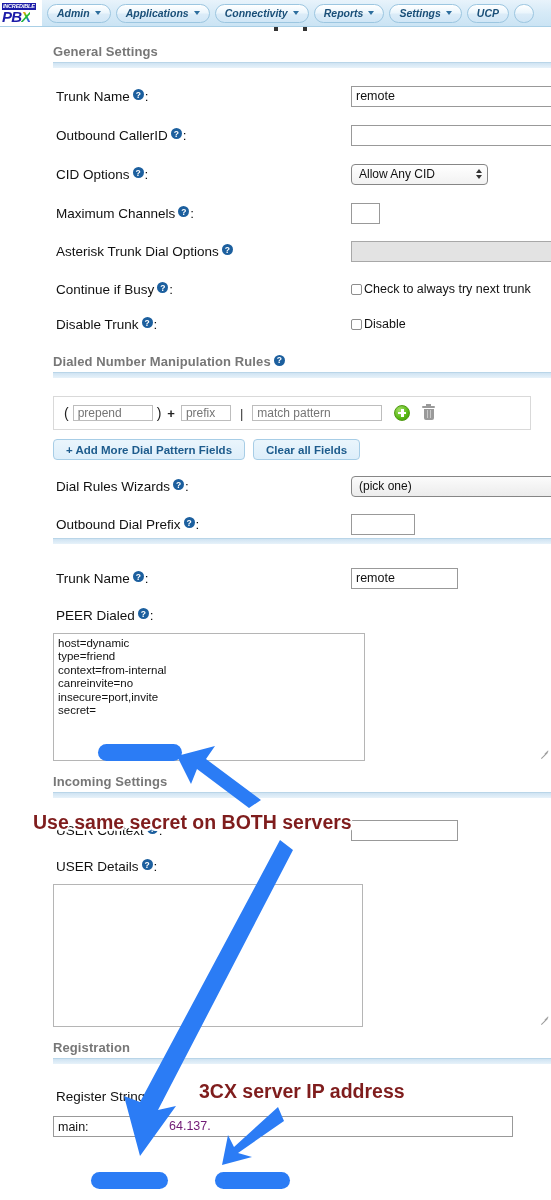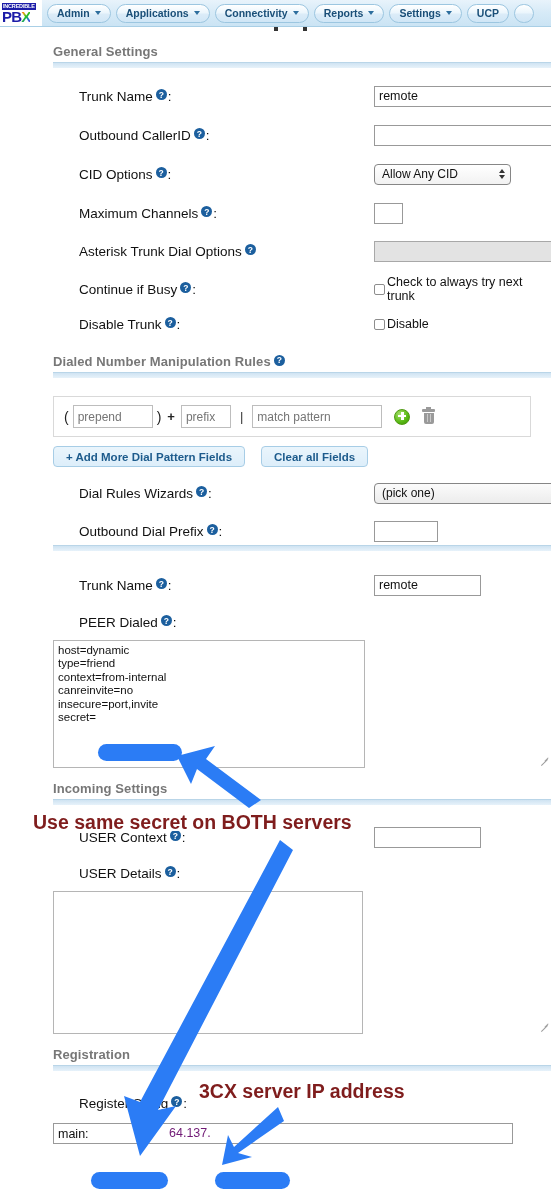--- a/index.html
+++ b/index.html
@@ -8,21 +8,21 @@
     background:#ffffff;
     font-family:"Liberation Sans",sans-serif;
     -webkit-font-smoothing:antialiased;
   }
 
   
   .navbar{
     position:absolute;top:0;left:0;width:551px;height:26px;
     background:linear-gradient(to bottom,#e8f3fb 0%,#d6eaf7 50%,#cbe4f4 100%);
     border-bottom:1px solid #a9cfe6;
-    display:flex;align-items:center;overflow:hidden;
+    display:flex;align-items:center;overflow:hidden;font-style:italic;
   }
   .logo{
     width:42px;height:26px;flex:0 0 42px;position:relative;
     display:flex;flex-direction:column;justify-content:center;align-items:flex-start;
     padding-left:2px;box-sizing:border-box;background:#ffffff;
   }
   .logo-top{
     font-size:5.5px;font-weight:bold;color:#ffffff;background:#1c1ca8;
     letter-spacing:-0.2px;line-height:7px;padding:0 1px;
     font-family:"Liberation Sans",sans-serif;
@@ -62,21 +62,21 @@
     font-size:13px;font-weight:bold;color:#777777;letter-spacing:0.1px;
     padding-bottom:3px;display:inline-block;position:relative;
   }
   .section-rule{
     height:5px;margin-left:53px;width:498px;
     background:linear-gradient(to bottom,#cfe3f2 0%,#e7f2fa 100%);
     border-top:1px solid #b9d5e8;
   }
 
   .row{
-    display:flex;align-items:center;margin-left:79px;min-height:28px;
+    display:flex;align-items:center;margin-left:56px;min-height:28px;
   }
   .label{
     width:295px;flex:0 0 295px;font-size:13.5px;color:#111;
     display:flex;align-items:baseline;
   }
   .label .txt{white-space:nowrap;}
   .qmark{
     display:inline-flex;align-items:center;justify-content:center;
     width:11px;height:11px;border-radius:50%;
     background:#1c5f9e;color:#fff;font-size:8.5px;font-weight:bold;
@@ -125,21 +125,21 @@
   }
 
   
   .dp-box{
     margin-left:53px;width:478px;box-sizing:border-box;
     border:1px solid #d9d9d9;background:#fff;
     padding:8px 10px;display:flex;align-items:center;gap:4px;
     font-size:13px;color:#222;
   }
   .dp-box input{
-    box-sizing:border-box;height:23px;border:1px solid #bdbdbd;background:#fff;
+    box-sizing:border-box;height:16px;border:1px solid #bdbdbd;background:#fff;
     font-size:12px;color:#333;padding:1px 4px;font-family:"Liberation Sans",sans-serif;outline:none;
   }
   .dp-prepend{width:80px;}
   .dp-prefix{width:50px;}
   .dp-match{width:130px;}
   .dp-paren{font-size:14px;color:#222;}
   .dp-plus{font-weight:bold;font-size:13px;margin:0 2px;}
   .dp-pipe{margin:0 5px;color:#333;}
   .icon-add{
     width:14px;height:14px;border-radius:50%;margin-left:8px;
@@ -162,21 +162,21 @@
   }
   .icon-trash .can{
     position:absolute;top:3.5px;left:1.5px;width:10px;height:11px;background:#9a9a9a;
     border-radius:0 0 2px 2px;
   }
   .icon-trash .can:after{
     content:"";position:absolute;left:3px;top:1px;width:1.2px;height:8px;
     background:#c9c9c9;box-shadow:3px 0 0 #c9c9c9;
   }
 
-  .btnrow{margin-left:53px;margin-top:9px;display:flex;gap:16px;}
+  .btnrow{margin-left:53px;margin-top:9px;display:flex;gap:8px;}
   .btn{
     box-sizing:border-box;height:21px;padding:0 12px;display:flex;align-items:center;
     border:1px solid #a7cde6;border-radius:4px;
     background:linear-gradient(to bottom,#eaf5fc 0%,#ddeefa 100%);
     font-size:11.5px;font-weight:bold;color:#1d5b8c;cursor:pointer;white-space:nowrap;
   }
 
   
   .ta-wrap{margin-left:53px;position:relative;}
   textarea.ta{

